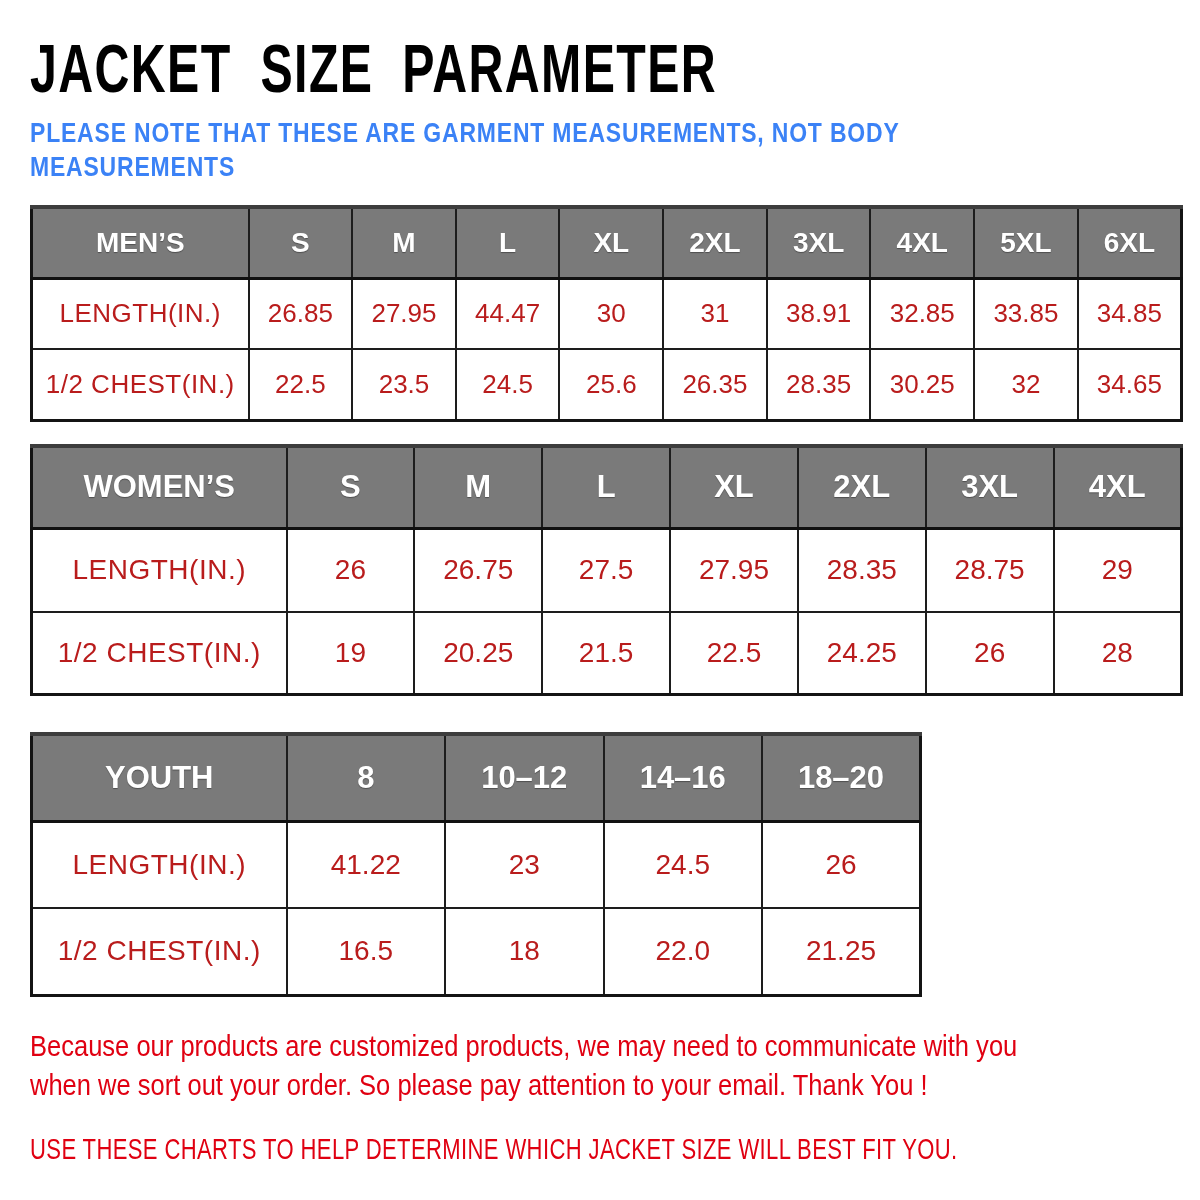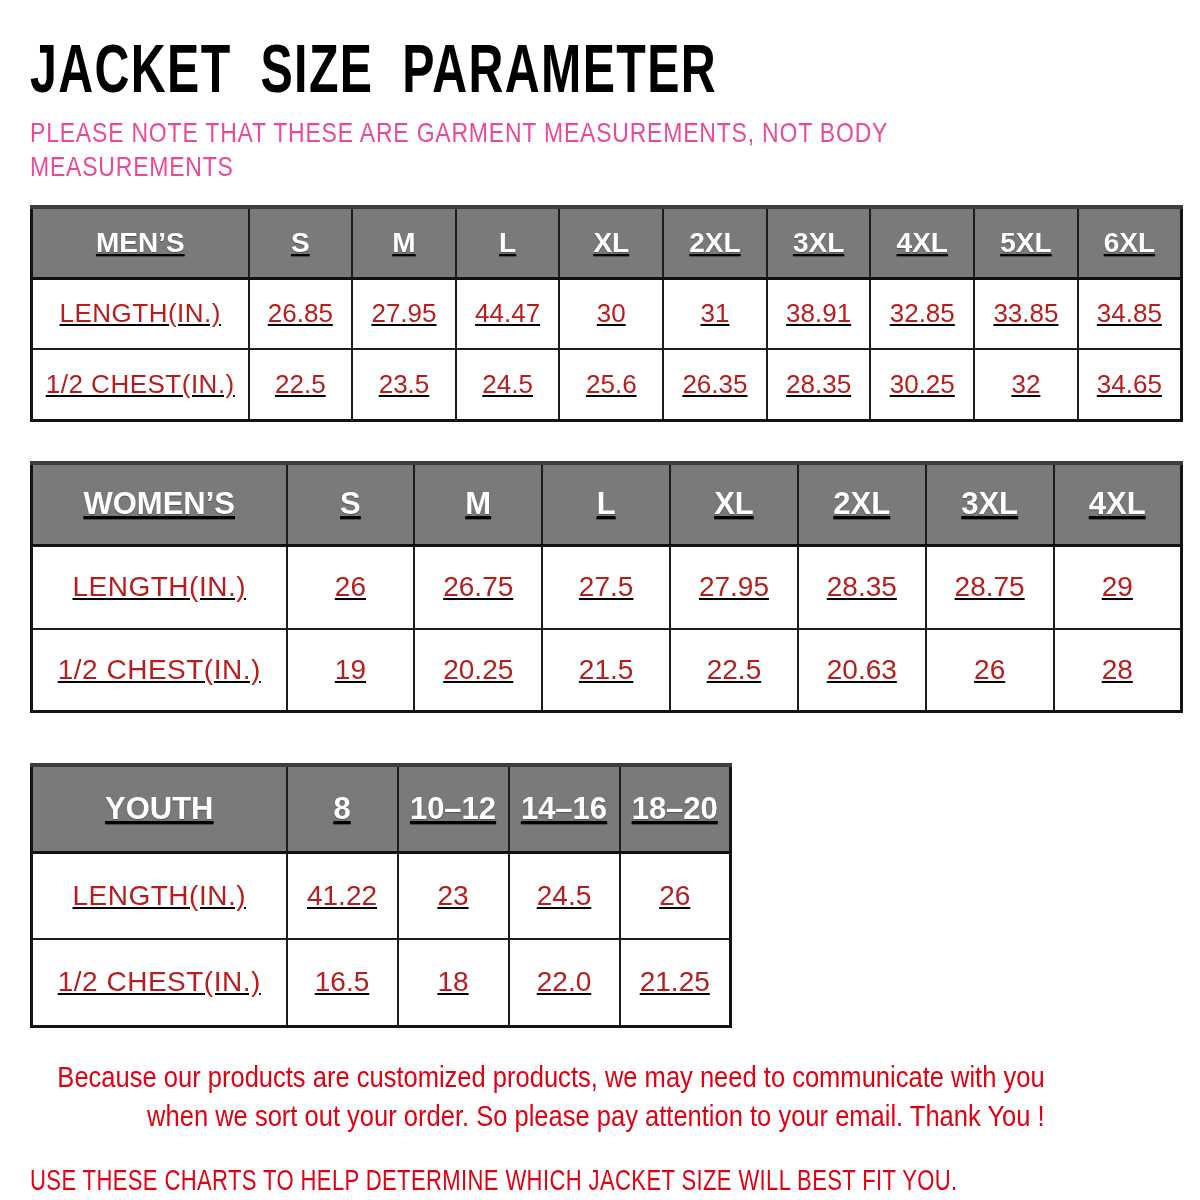--- a/index.html
+++ b/index.html
@@ -20,37 +20,36 @@
     letter-spacing: 2px;
     word-spacing: 20px;
     white-space: nowrap;
     color: #000;
     transform: scaleX(0.70);
     transform-origin: left center;
     margin-top: 8px;
   }
 
   
-  .note { margin-top: 16px; color: #ec4899; }
+  .note { margin-top: 16px; color: #3b82f6; font-weight: bold; }
   .note .line {
     font-size: 28px;
     line-height: 34px;
     letter-spacing: 1px;
     white-space: nowrap;
     transform: scaleX(0.82);
     transform-origin: left center;
   }
 
   
   table.size-table {
     border-collapse: collapse;
     table-layout: fixed;
     border: 3px solid #141414;
     background: #fff;
-    text-decoration: underline;
   }
   table.size-table td {
     border: 2px solid #1d1d1d;
     text-align: center;
     vertical-align: middle;
     padding: 0 2px;
     overflow: hidden;
   }
   tr.head td {
     background: #7a7a7a;
@@ -61,32 +60,32 @@
     text-shadow: 0 1px 1px rgba(0,0,0,0.35);
   }
   tr.body-row td { font-weight: normal; color: #b91c1c; }
   tr.body-row td.lbl { letter-spacing: 0.5px; }
 
   .tbl-mens { width: 1153px; margin-top: 21px; }
   .tbl-mens td { height: 71px; font-size: 26px; }
   .tbl-mens tr.head td { font-size: 28px; }
   .tbl-mens td.lbl { width: 217px; }
 
-  .tbl-womens { width: 1153px; margin-top: 39px; }
+  .tbl-womens { width: 1153px; margin-top: 22px; }
   .tbl-womens td { height: 83px; font-size: 28px; }
   .tbl-womens tr.head td { font-size: 31px; }
   .tbl-womens td.lbl { width: 255px; }
 
-  .tbl-youth { width: 702px; margin-top: 50px; padding-left: 28px; }
+  .tbl-youth { width: 892px; margin-top: 36px; padding-left: 28px; }
   .tbl-youth td { height: 87px; font-size: 28px; }
   .tbl-youth tr.head td { font-size: 31px; }
   .tbl-youth td.lbl { width: 255px; }
 
   
-  .footer { margin-top: 30px; color: #e00011; text-align: right; }
+  .footer { margin-top: 30px; color: #e00011; }
   .footer .line {
     font-size: 29px;
     line-height: 39px;
     white-space: nowrap;
     transform: scaleX(0.88);
     transform-origin: left center;
   }
   .cta {
     margin-top: 26px;
     color: #e00011;
@@ -172,21 +171,21 @@
       <td>28.35</td>
       <td>28.75</td>
       <td>29</td>
     </tr>
     <tr class="body-row">
       <td class="lbl">1/2 CHEST(IN.)</td>
       <td>19</td>
       <td>20.25</td>
       <td>21.5</td>
       <td>22.5</td>
-      <td>20.63</td>
+      <td>24.25</td>
       <td>26</td>
       <td>28</td>
     </tr>
   </tbody>
     </table>
 
   <table class="size-table tbl-youth">
     <tbody>
         <tr class="head">
       <td class="lbl">YOUTH</td>

